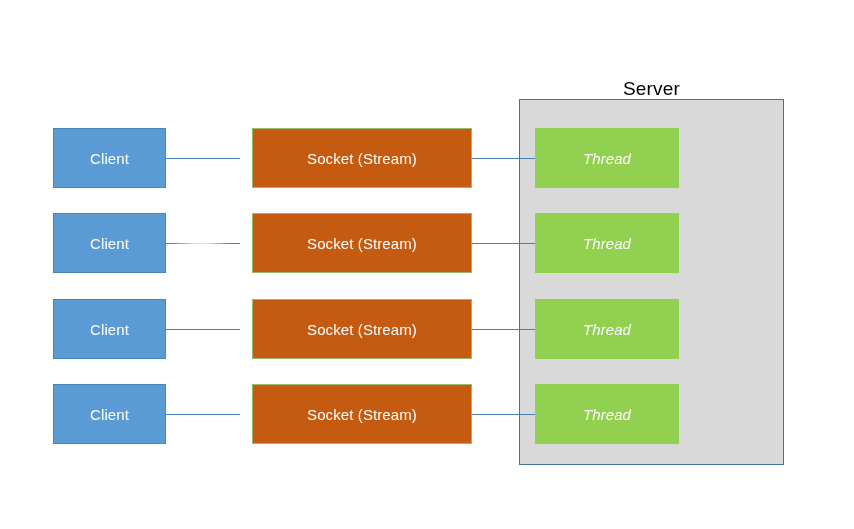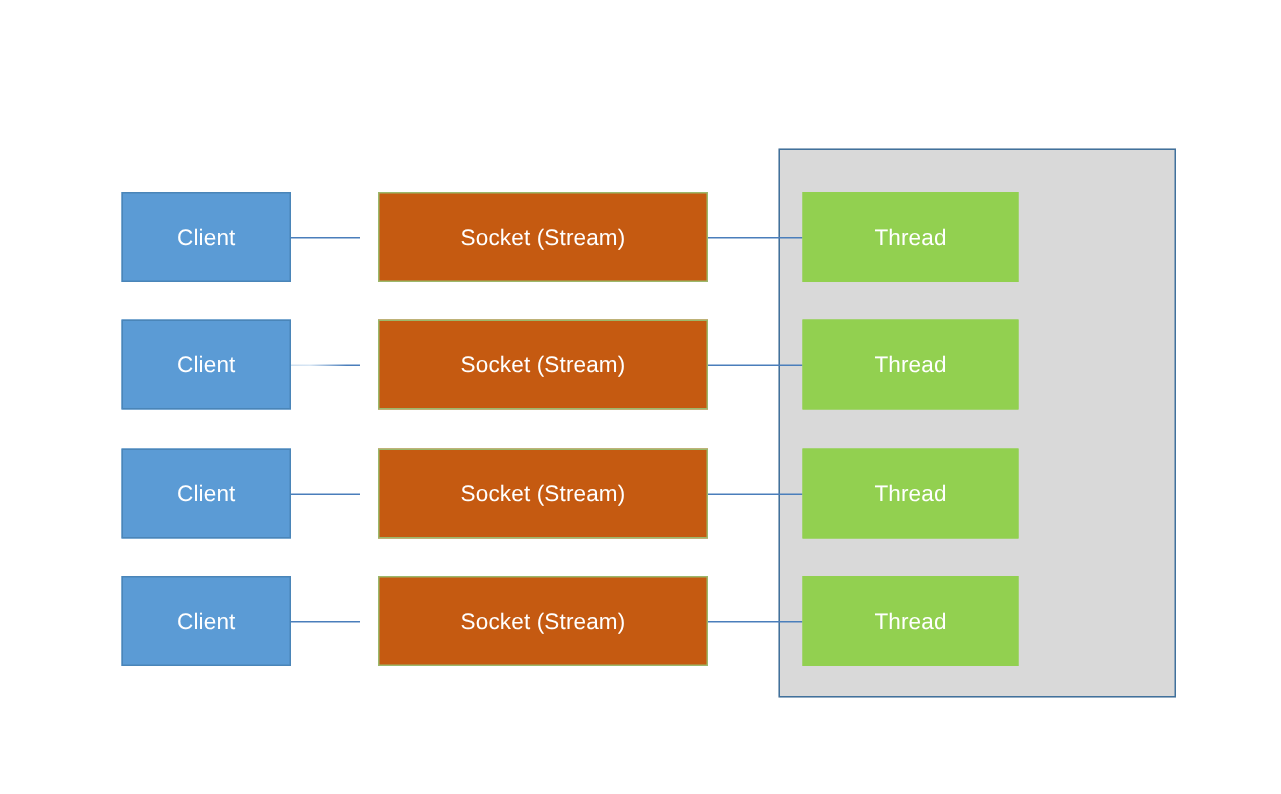--- a/index.html
+++ b/index.html
@@ -57,37 +57,37 @@
     white-space: nowrap;
     text-align: center;
   }
 
   .node-client {
     background: #5b9bd5;
     border: 1px solid #4a85b8;
     left: 53px;
     width: 113px;
     height: 60px;
-    margin-left: 28px;
   }
 
   .node-socket {
     background: #c55a11;
     border: 1px solid #9cb86b;
     left: 252px;
     width: 220px;
     height: 60px;
   }
 
   .node-thread {
     background: #92d050;
     border: 1px solid #92d050;
     left: 535px;
     width: 144px;
     height: 60px;
+    font-style: italic;
   }
 
   
   .connector {
     position: absolute;
     height: 1px;
     background: #4a7ebb;
   }
   .connector-faded {
     background: linear-gradient(to right,
@@ -103,20 +103,21 @@
     left: 460px;
     width: 75px;
   }
 </style>
 </head>
 <body>
 
 <div id="canvas">
 
   <div id="server-container"></div>
+  <div id="server-label">Server</div>
 
   <div class="connector connector-client-socket" style="top:158px;"></div>
   <div class="connector connector-socket-thread" style="top:158px;"></div>
 
   <div class="node node-client" style="top:128px;">Client</div>
   <div class="node node-socket" style="top:128px;">Socket (Stream)</div>
   <div class="node node-thread" style="top:128px;">Thread</div>
 
   <div class="connector connector-client-socket connector-faded" style="top:243px;"></div>
   <div class="connector connector-socket-thread" style="top:243px;"></div>

